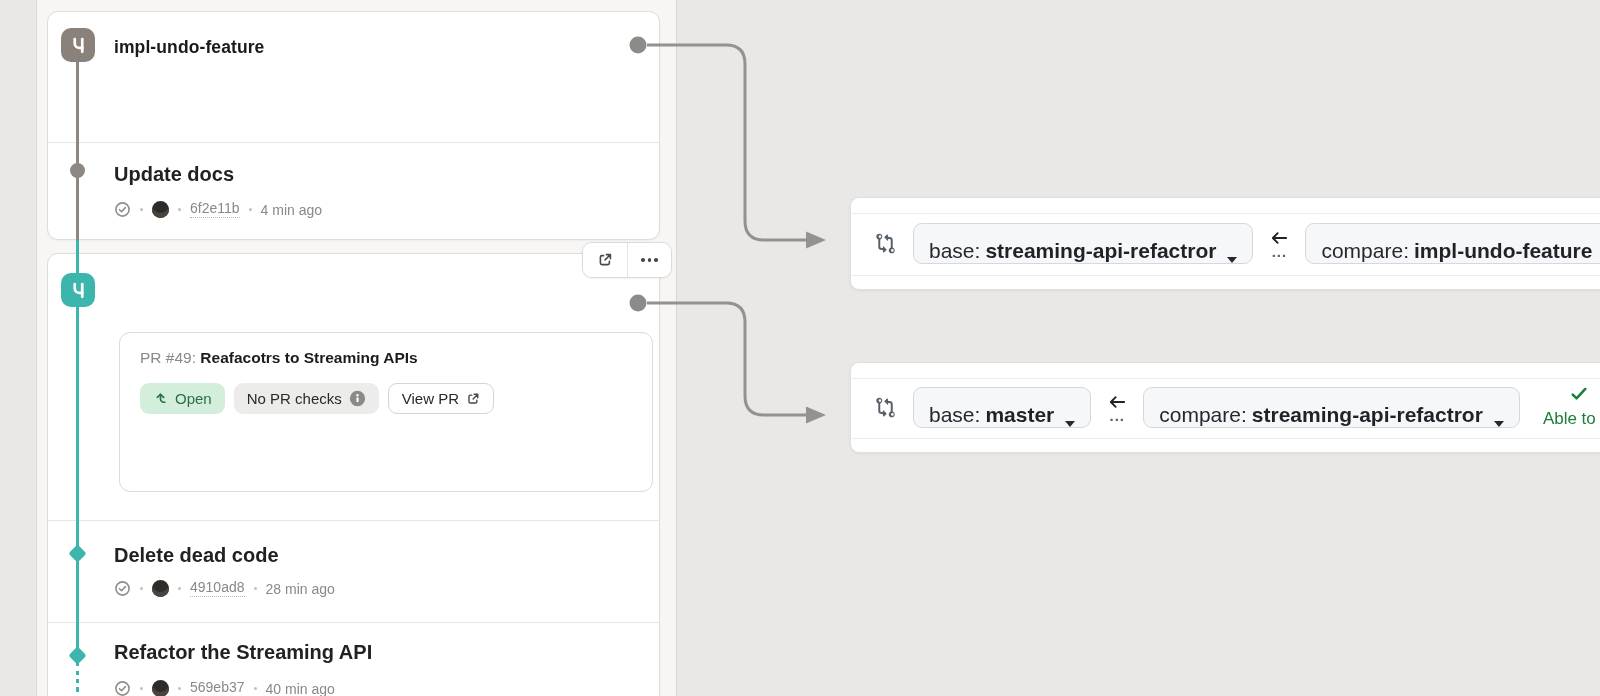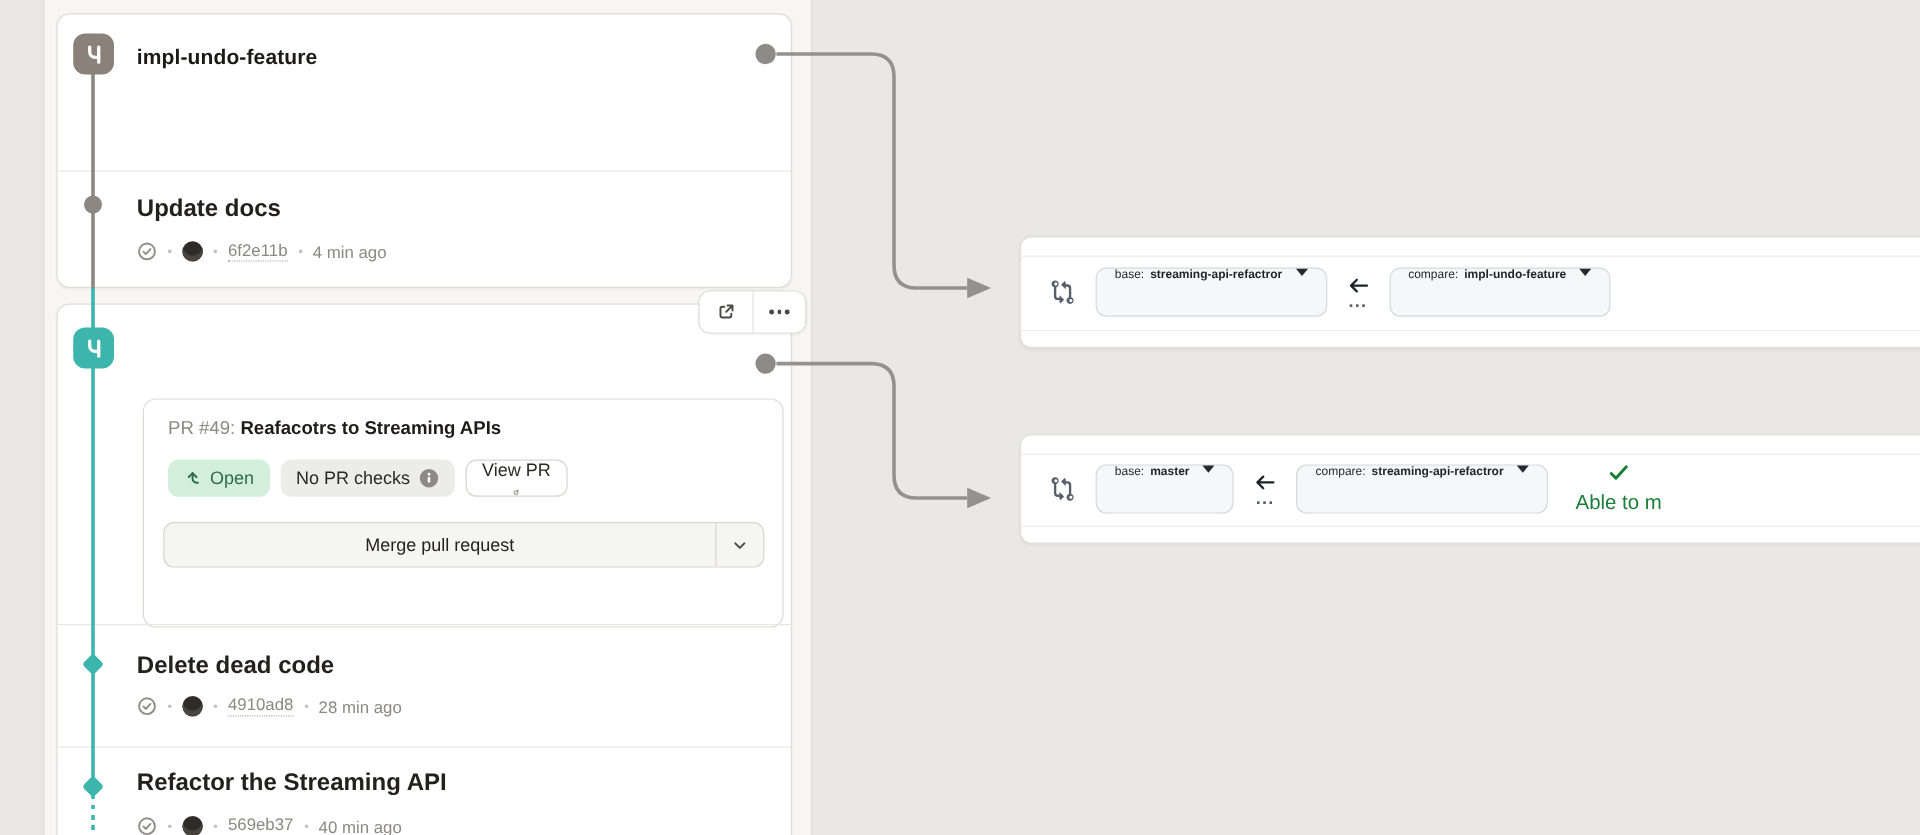--- a/index.html
+++ b/index.html
@@ -35,33 +35,33 @@
     position:absolute; left:66px; display:flex; align-items:center; gap:9px;
     font-size:14px; color:#8b8885;
   }
   .sep-dot { width:3px; height:3px; border-radius:50%; background:#c2bfbc; }
   .avatar { width:17px; height:17px; border-radius:50%; background:#2e2b29;
             box-shadow:inset 0 -5px 0 #4a443f; }
   .hash { color:#8b8885; text-decoration:none; border-bottom:1.5px dotted #b7b4b0; line-height:1.1; cursor:pointer; }
 
   
   .pr-box {
-    position:absolute; left:71px; top:78px; width:534px; height:191px;
+    position:absolute; left:71px; top:78px; width:534px; height:160px;
     border:1px solid #dcdad7; border-radius:11px; background:#fff;
   }
   .pr-title-row { position:absolute; left:20px; top:16px; font-size:15.5px; }
   .pr-number { color:#8b8885; }
   .pr-name { font-weight:700; color:#1e1c1b; }
   .badge-row { position:absolute; left:20px; top:50px; display:flex; align-items:center; gap:9px; }
   .badge { display:flex; align-items:center; gap:7px; height:31px; padding:0 13px;
            border-radius:9px; font-size:15px; }
   .badge-open { background:#d3efdc; color:#2c6e49; font-weight:500; }
   .badge-checks { background:#ececea; color:#2a2927; }
   .view-pr { background:#fff; border:1px solid #d7d5d2; color:#2a2927; cursor:pointer;
-             font-family:inherit; font-weight:500;flex-direction:column; }
+             font-family:inherit; font-weight:500; }
   .merge-row {
     position:absolute; left:16px; right:15px; top:102px; height:38px;
     display:flex; background:#f5f5f4; border:1px solid #d7d5d2; border-radius:9px; overflow:hidden; cursor:pointer;
   }
   .merge-main { flex:1; display:flex; align-items:center; justify-content:center;
                 font-size:15px; font-weight:500; color:#242322; }
   .merge-caret { width:40px; display:flex; align-items:center; justify-content:center;
                  border-left:1px solid #d7d5d2; }
 
   
@@ -101,23 +101,23 @@
     border:1px solid #e2e0dd; border-radius:9px; box-shadow:0 1px 3px rgba(0,0,0,.06); z-index:2;
   }
   .compare-bar::before, .compare-bar::after {
     content:""; position:absolute; left:0; right:0; height:1px; background:#ededeb;
   }
   .compare-bar::before { top:15px; } .compare-bar::after { bottom:13px; }
   .bar1 { top:197px; height:93px; }
   .bar2 { top:362px; height:91px; }
   .bar-inner { display:flex; align-items:center; height:100%; padding-left:24px; gap:17px; }
   .dd-btn {
-    display:flex; align-items:flex-start; gap:11px; height:41px; padding:0 15px;
+    display:flex; align-items:flex-end; gap:11px; height:41px; padding:0 15px;
     background:#f6f7f8; border:1px solid #d5d8dc; border-radius:9px;
-    font-family:inherit; font-size:10px; color:#24292f; cursor:pointer; white-space:nowrap;
+    font-family:inherit; font-size:21px; color:#24292f; cursor:pointer; white-space:nowrap;
   }
   .dd-name { font-weight:700; color:#1f2328; }
   .caret-down { width:0; height:0; border-left:5.5px solid transparent;
                 border-right:5.5px solid transparent; border-top:6px solid #24292f; }
   .range { display:flex; flex-direction:column; align-items:center; line-height:1; margin:0 -2px; }
   .range-dots { font-size:15px; font-weight:700; color:#57606a; letter-spacing:1px; margin-top:-3px; }
   .merge-status { display:flex; align-items:center; gap:8px; margin-left:6px;
                   color:#1a7f37; font-size:17px; font-weight:400; white-space:nowrap;flex-direction:column; }
 
   svg { display:block; }
@@ -187,28 +187,20 @@
           <rect x="7" y="6.9" width="2" height="4.6" rx="1" fill="#fff"></rect>
         </svg>
       </span>
       <button class="badge view-pr">
         <span>View PR</span>
         <svg width="14" height="14" viewBox="0 0 16 16" fill="none" stroke="#4a4846" stroke-width="1.6" stroke-linecap="round" stroke-linejoin="round">
           <path d="M6.6 3.6H5A1.6 1.6 0 0 0 3.4 5.2v5.8A1.6 1.6 0 0 0 5 12.6h5.8a1.6 1.6 0 0 0 1.6-1.6V9.4"></path>
           <path d="M9.3 2.6h4.1v4.1M13.2 2.8 8.1 7.9"></path>
         </svg>
       </button>
-    </div>
-    <div class="merge-row">
-      <div class="merge-main">Merge pull request</div>
-      <div class="merge-caret">
-        <svg width="15" height="15" viewBox="0 0 16 16" fill="none" stroke="#4a4846" stroke-width="1.8" stroke-linecap="round" stroke-linejoin="round">
-          <path d="M4 6.2l4 4 4-4"></path>
-        </svg>
-      </div>
     </div>
   </div>
 
   <div class="h-divider" style="top:266px;"></div>
 
   <div class="commit-title" style="top:290px;">Delete dead code</div>
   <div class="commit-meta" style="top:326px;">
     <span>
       <svg width="17" height="17" viewBox="0 0 16 16">
           <circle cx="8" cy="8" r="6.2" fill="none" stroke="#908d8a" stroke-width="1.5"></circle>

